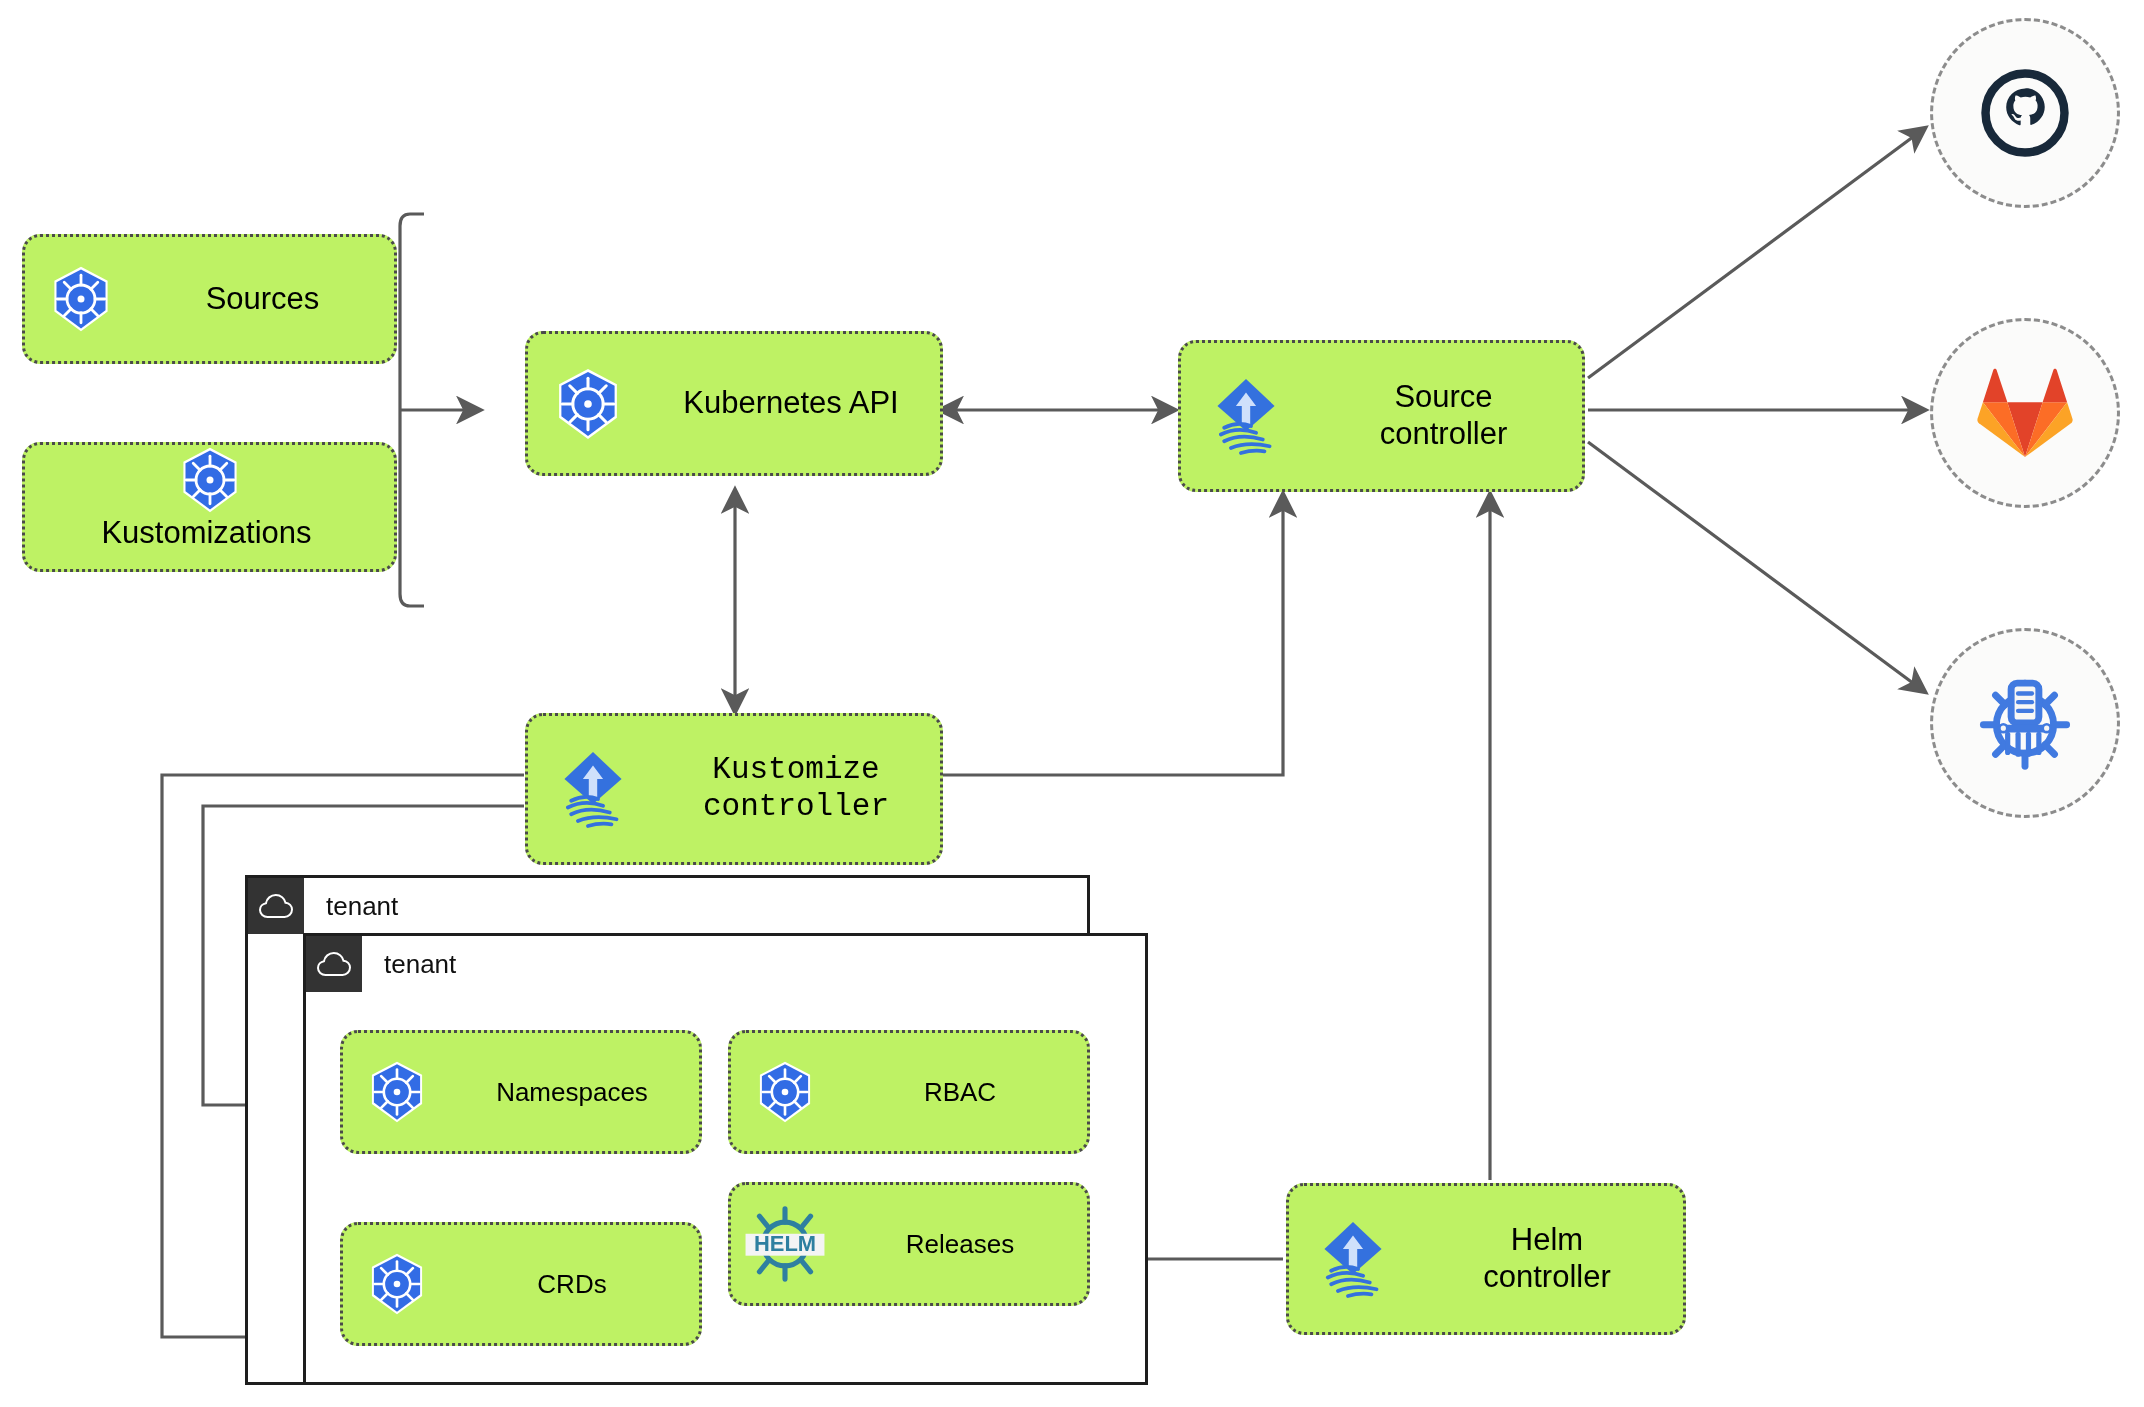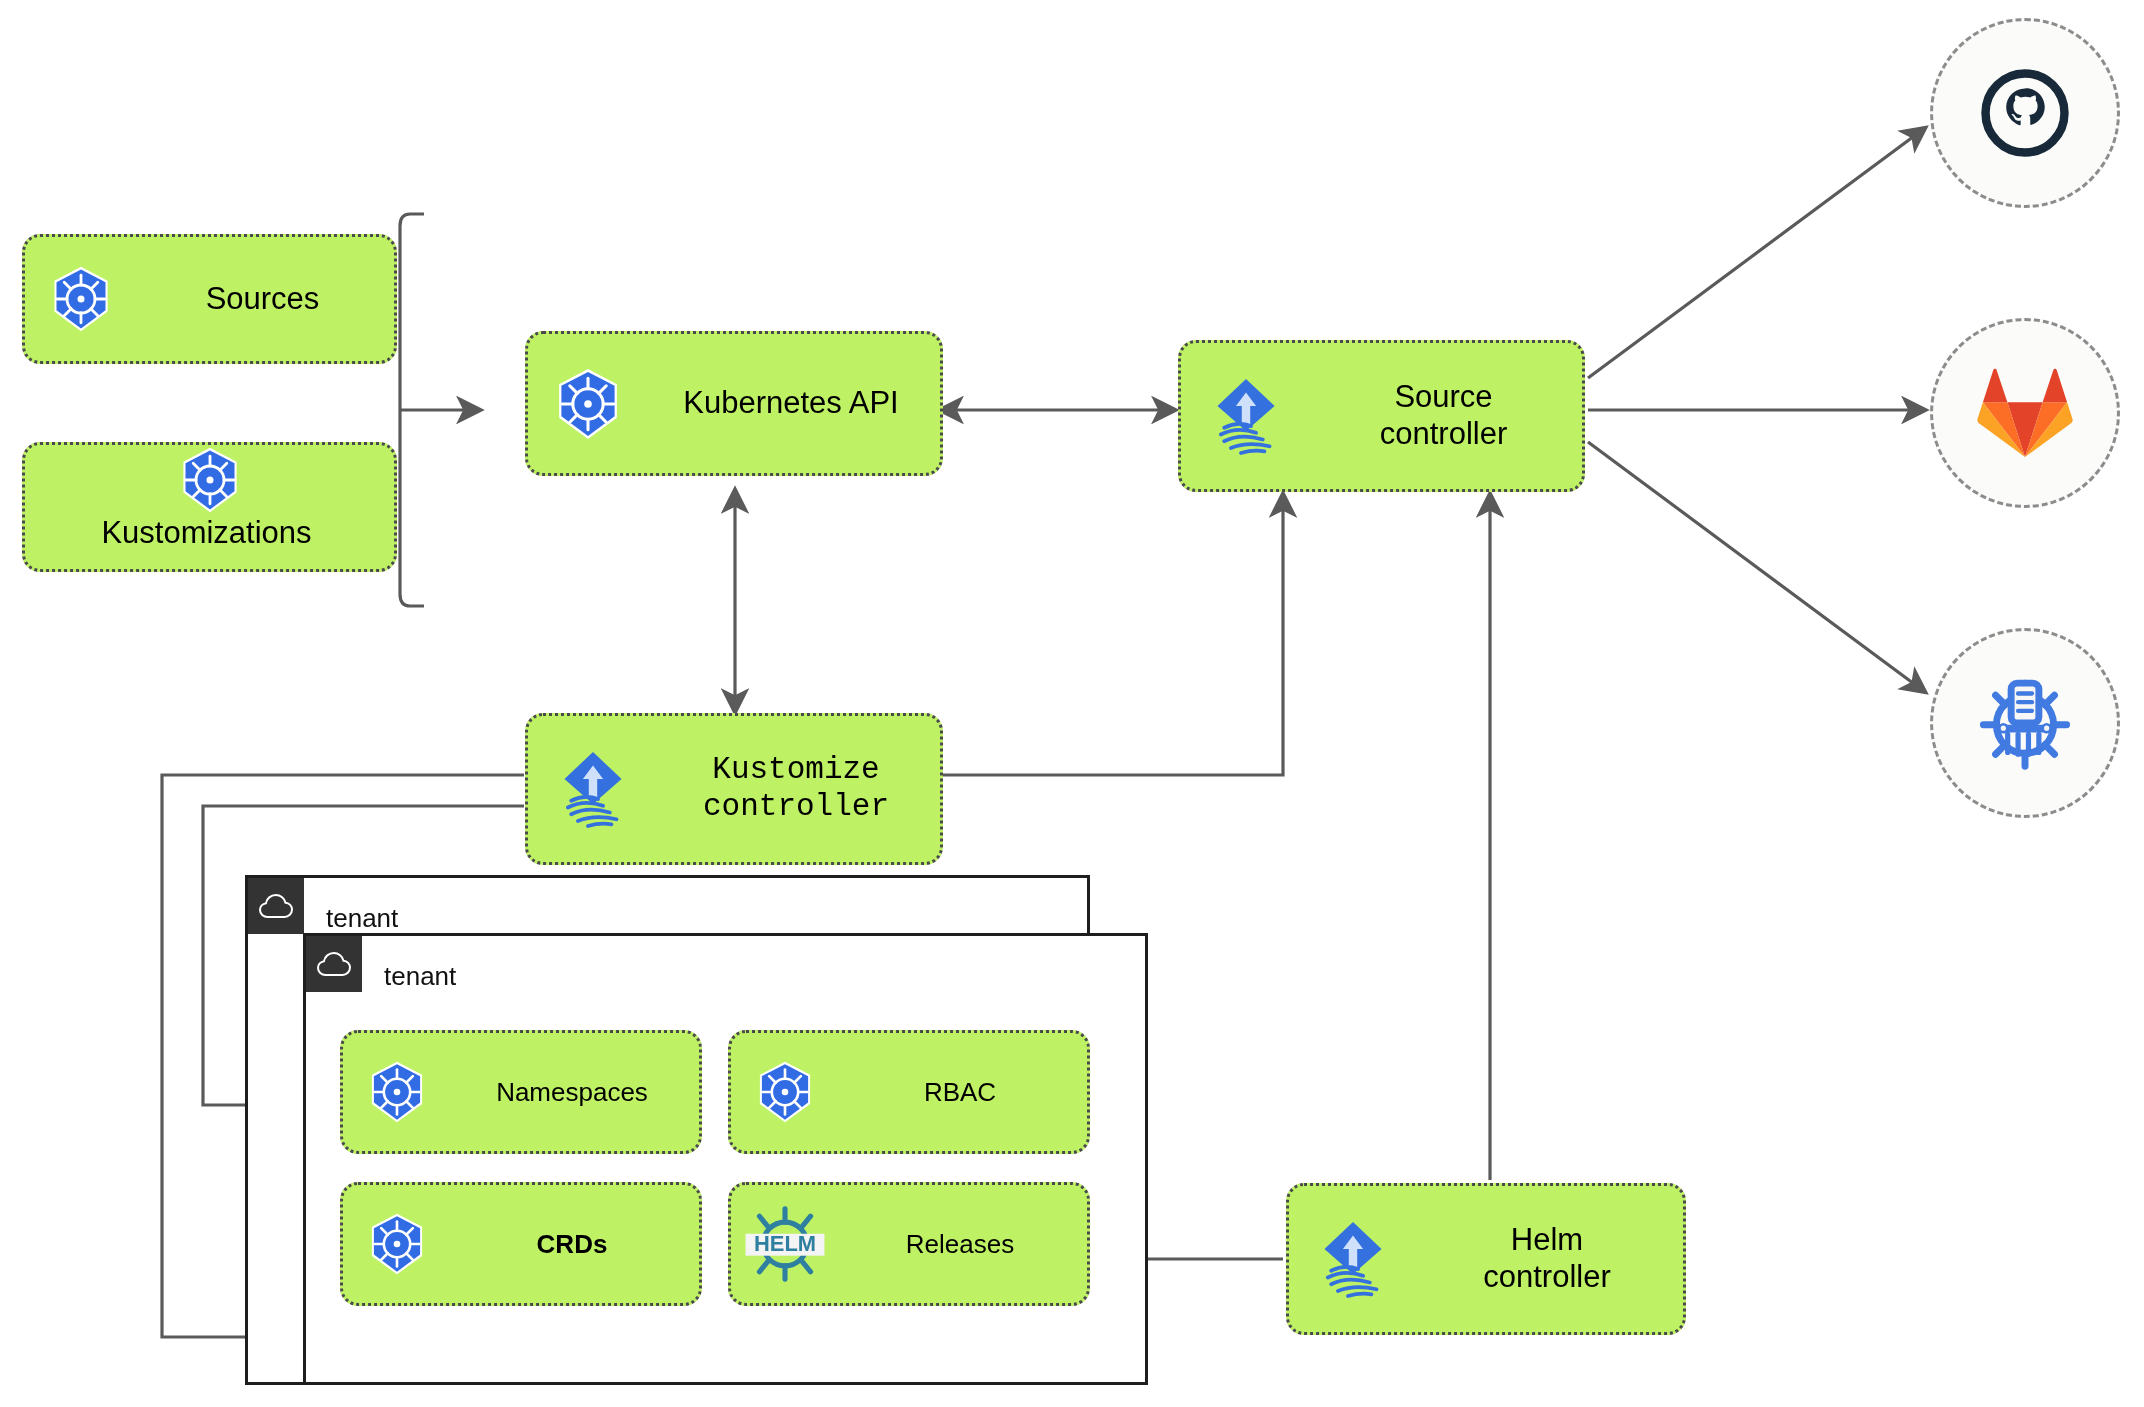--- a/index.html
+++ b/index.html
@@ -41,21 +41,21 @@
   
   .tenant{
     position:absolute;
     background:#ffffff;
     border:3px solid #1e1e1e;
     box-sizing:border-box;
   }
   .tenant-head{
     position:absolute;top:0;left:0;
     height:56px;
-    display:flex;align-items:flex-end;
+    display:flex;align-items:center;
     }
   .tenant-badge{
     width:56px;height:56px;
     background:#333333;
     display:flex;align-items:center;justify-content:center;
     flex:0 0 auto;
   }
   .tenant-title{
     font-size:26px;color:#111111;
     padding-left:22px;
@@ -284,21 +284,21 @@
             <line x1="64" y1="64" x2="74" y2="74"></line>
           <line x1="74" y1="26" x2="64" y2="36"></line>
             <line x1="36" y1="64" x2="26" y2="74"></line>
         </g>
         <circle cx="50" cy="50" r="5" fill="#ffffff"></circle>
       </svg>
     </div>
     <div class="lbl">RBAC</div>
   </div>
 
-  <div class="node small" style="left:340px;top:1182px;width:362px;height:124px;font-weight:bold;">
+  <div class="node small" style="left:340px;top:1222px;width:362px;height:124px;">
     <div class="ico" style="width:108px;">
       <svg width="66" height="66" viewBox="0 0 100 100" aria-hidden="true">
         <polygon points="50,4 88,24 88,68 50,96 12,68 12,24" fill="#ffffff"></polygon>
         <polygon points="50,8 85,26 85,66 50,92 15,66 15,26" fill="#326ce5"></polygon>
         <g fill="none" stroke="#ffffff" stroke-width="4" stroke-linecap="round">
           <circle cx="50" cy="50" r="20"></circle>
           <line x1="50" y1="16" x2="50" y2="30"></line>
             <line x1="50" y1="70" x2="50" y2="84"></line>
           <line x1="16" y1="50" x2="30" y2="50"></line>
             <line x1="70" y1="50" x2="84" y2="50"></line>

